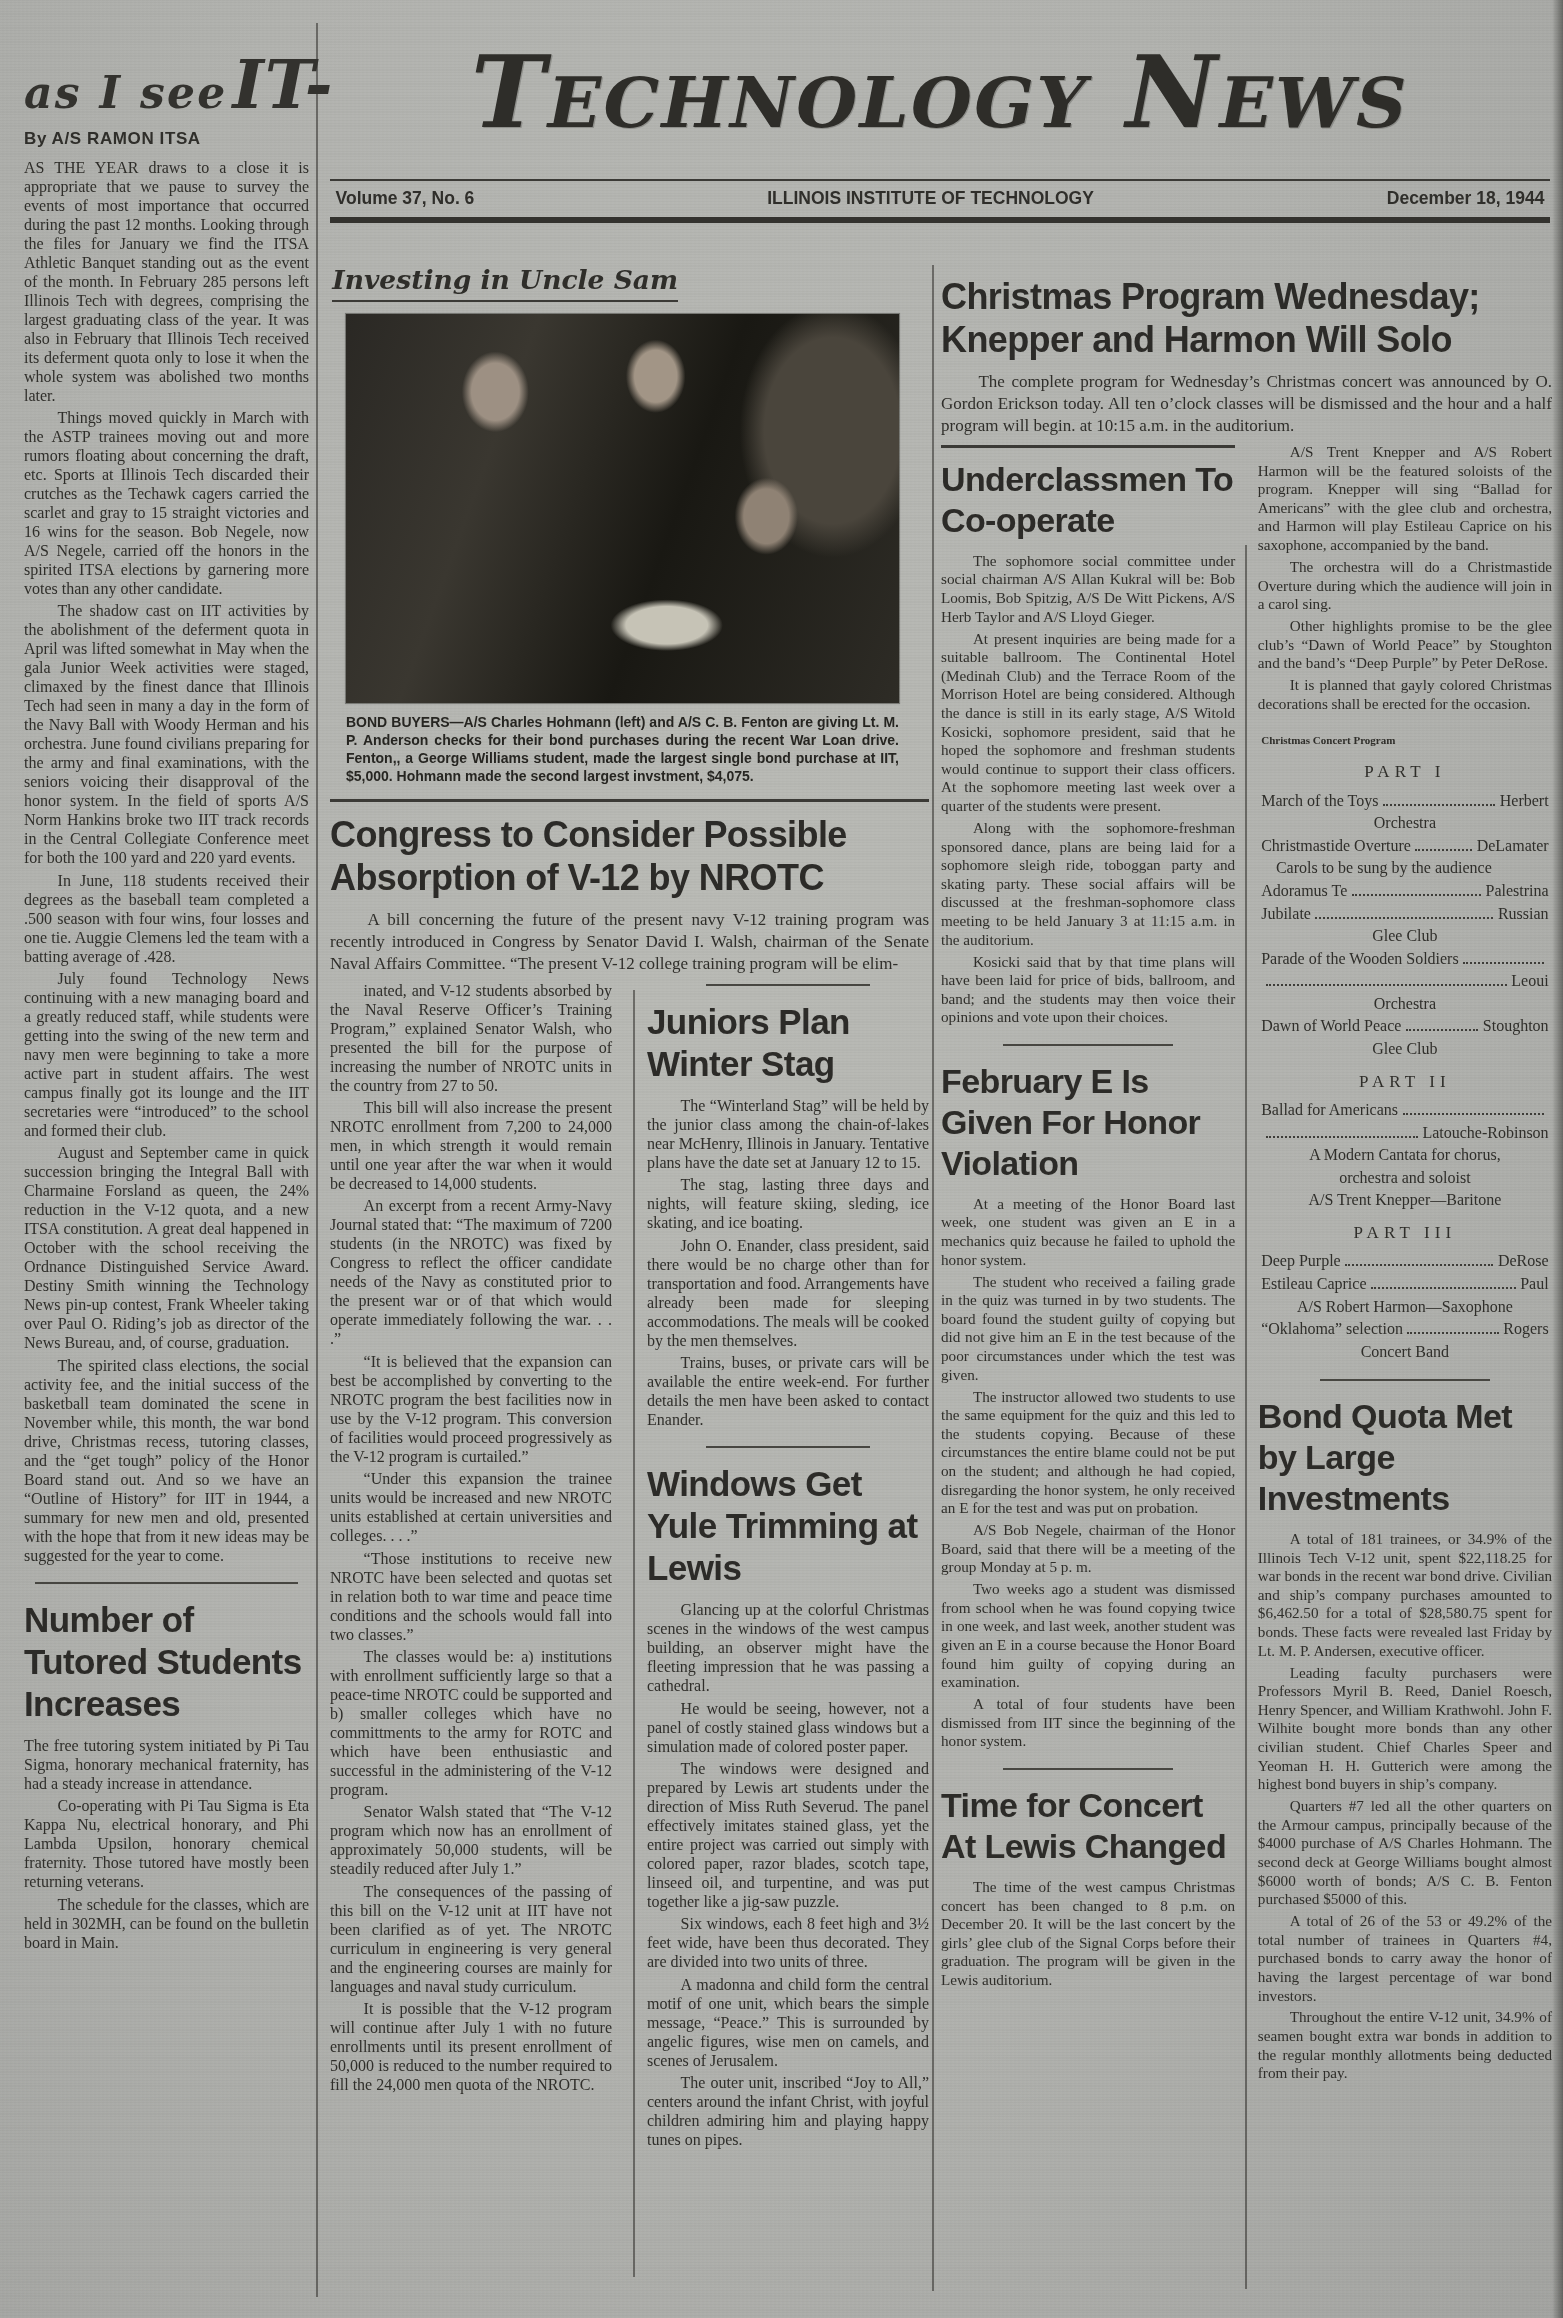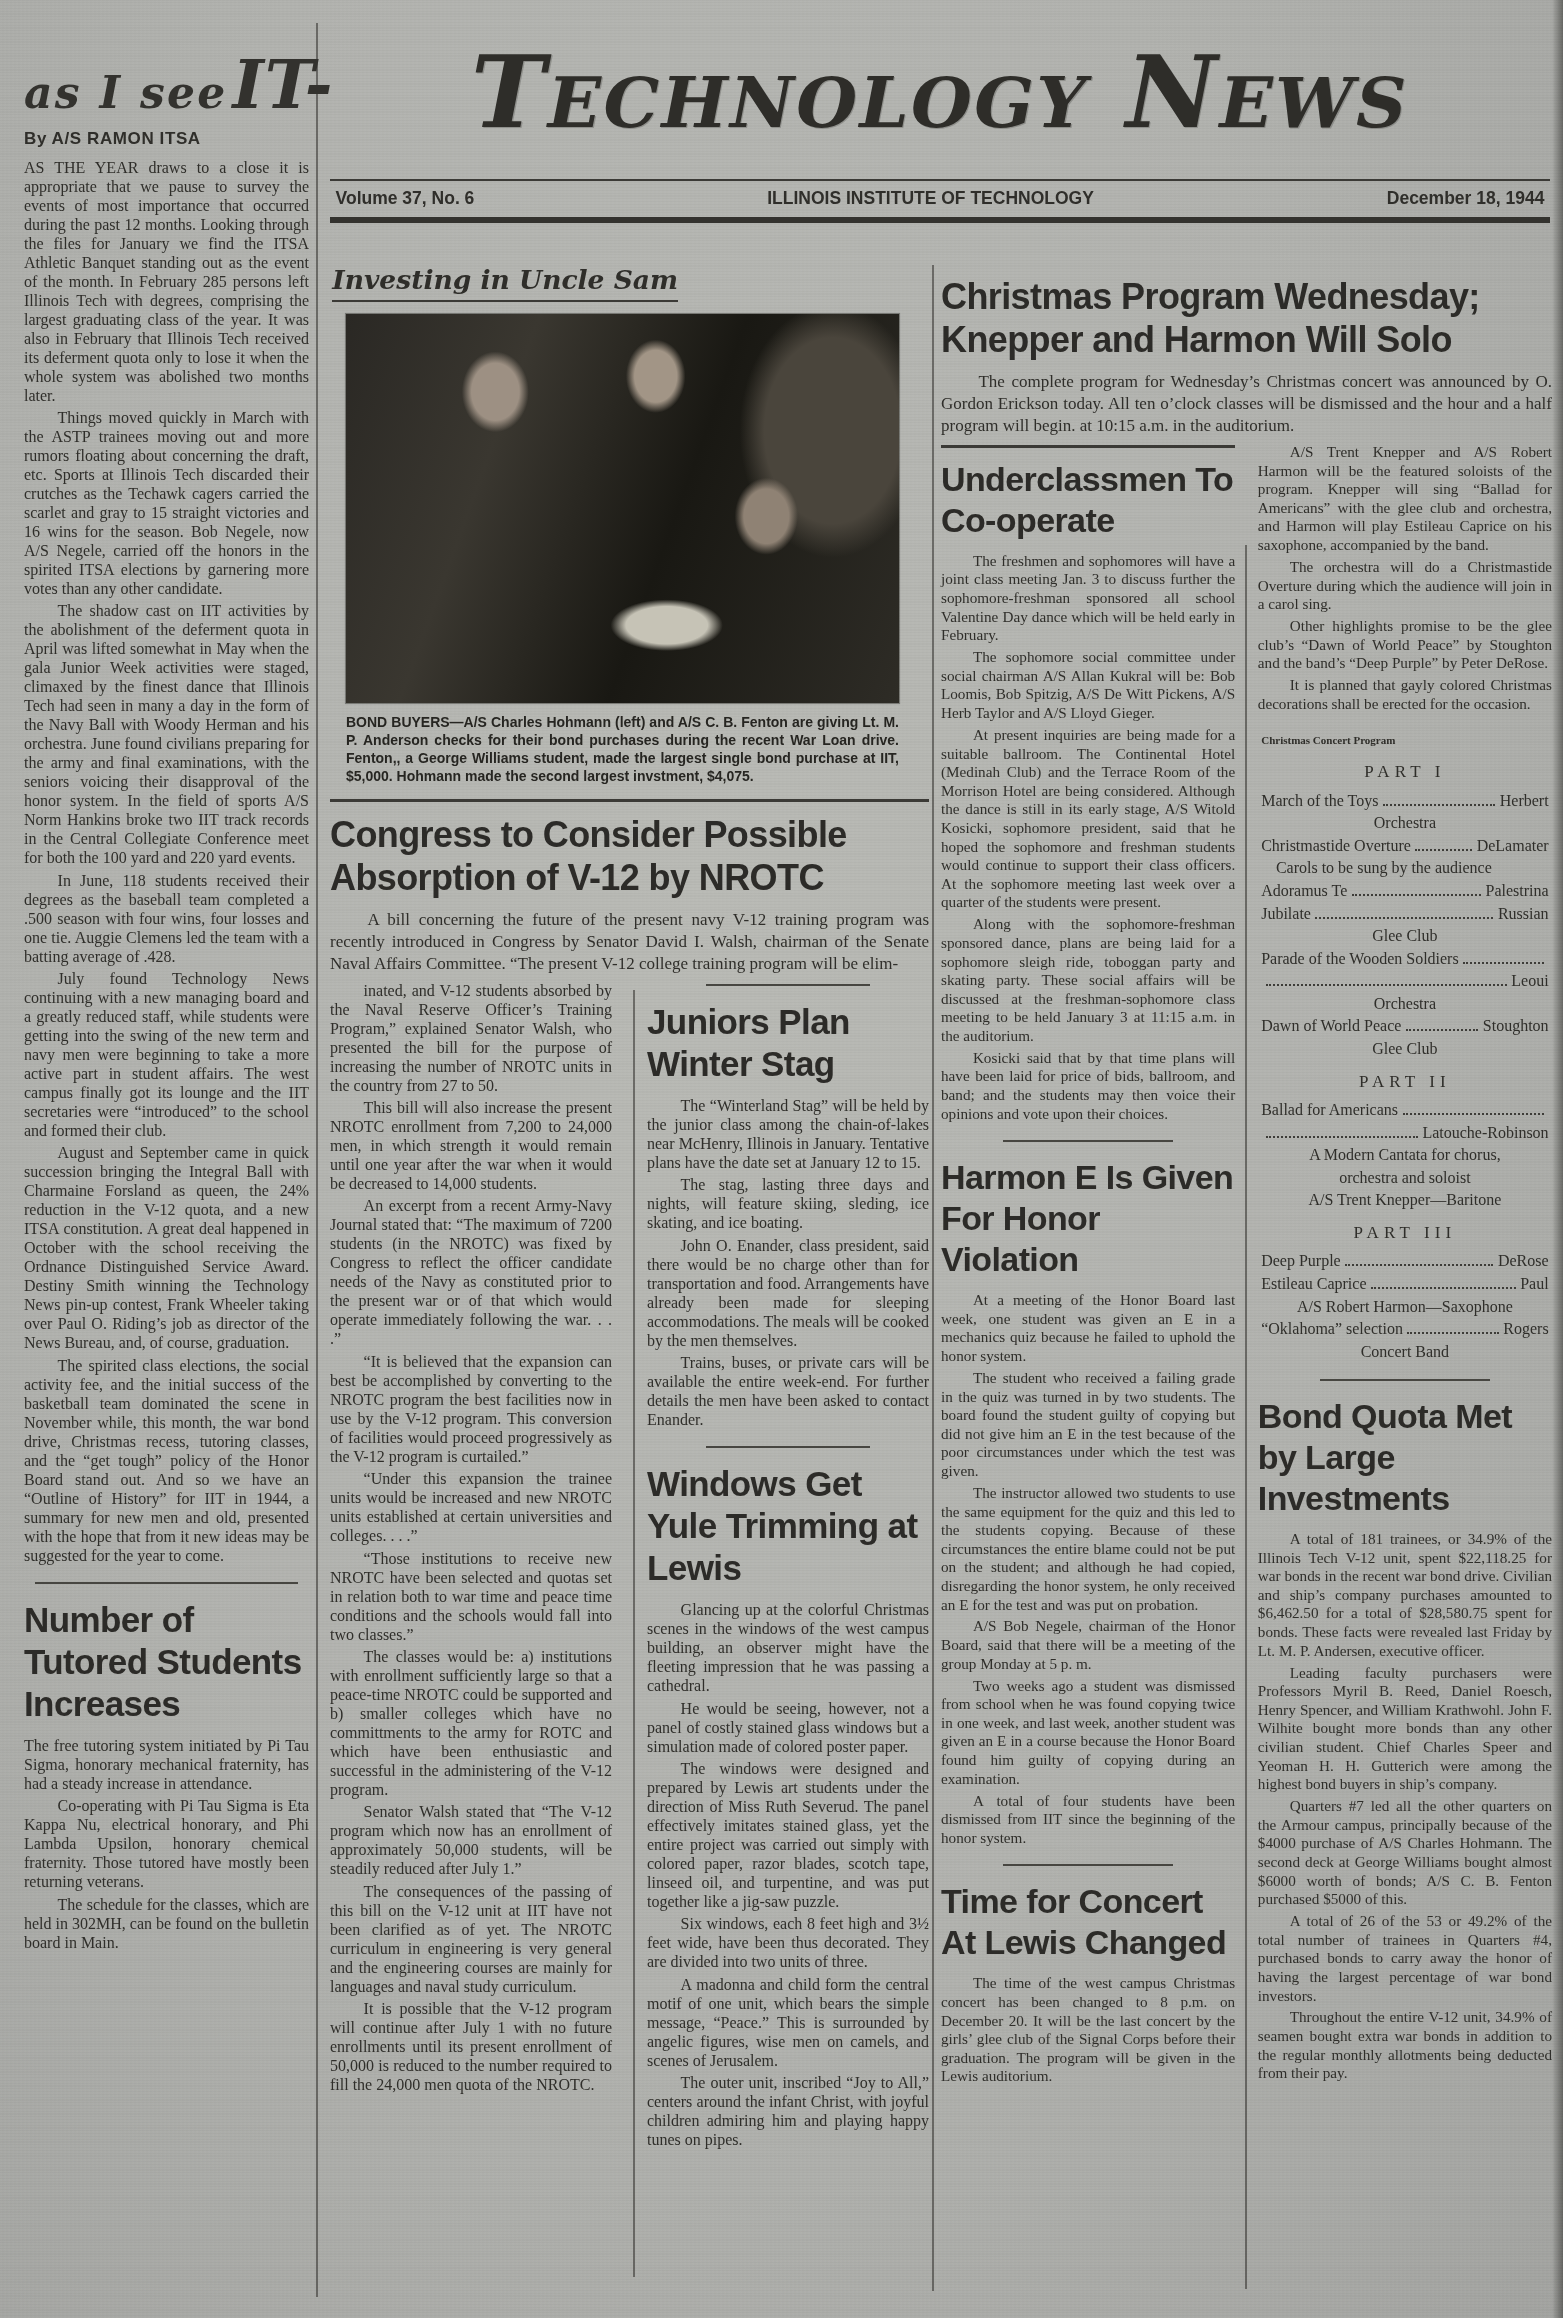--- a/index.html
+++ b/index.html
@@ -171,28 +171,27 @@
   </section>
 
   <section id="block45">
     <h2 class="headline-xl">Christmas Program Wednesday; Knepper and Harmon Will Solo</h2>
     <p class="lead">The complete program for Wednesday’s Christmas concert was announced by O. Gordon Erickson today. All ten o’clock classes will be dismissed and the hour and a half program will begin. at 10:15 a.m. in the auditorium.</p>
     <div class="cols">
       <div>
         <hr class="hrule" style="margin-top:2.3px;">
         <h3 class="head">Underclassmen To Co-operate</h3>
         <div>
-            <p class="para">The freshmen and sophomores will have a joint class meeting Jan. 3 to discuss further the sophomore-freshman sponsored all school Valentine Day dance which will be held early in February.</p>
             <p class="para">The sophomore social committee under social chairman A/S Allan Kukral will be: Bob Loomis, Bob Spitzig, A/S De Witt Pickens, A/S Herb Taylor and A/S Lloyd Gieger.</p>
             <p class="para">At present inquiries are being made for a suitable ballroom. The Continental Hotel (Medinah Club) and the Terrace Room of the Morrison Hotel are being considered. Although the dance is still in its early stage, A/S Witold Kosicki, sophomore president, said that he hoped the sophomore and freshman students would continue to support their class officers. At the sophomore meeting last week over a quarter of the students were present.</p>
             <p class="para">Along with the sophomore-freshman sponsored dance, plans are being laid for a sophomore sleigh ride, toboggan party and skating party. These social affairs will be discussed at the freshman-sophomore class meeting to be held January 3 at 11:15 a.m. in the auditorium.</p>
             <p class="para">Kosicki said that by that time plans will have been laid for price of bids, ballroom, and band; and the students may then voice their opinions and vote upon their choices.</p>
           </div>
         <hr class="sep">
-        <h3 class="head">Harmon E Is Given For Honor Violation</h3>
+        <h3 class="head">February E Is Given For Honor Violation</h3>
         <div>
             <p class="para">At a meeting of the Honor Board last week, one student was given an E in a mechanics quiz because he failed to uphold the honor system.</p>
             <p class="para">The student who received a failing grade in the quiz was turned in by two students. The board found the student guilty of copying but did not give him an E in the test because of the poor circumstances under which the test was given.</p>
             <p class="para">The instructor allowed two students to use the same equipment for the quiz and this led to the students copying. Because of these circumstances the entire blame could not be put on the student; and although he had copied, disregarding the honor system, he only received an E for the test and was put on probation.</p>
             <p class="para">A/S Bob Negele, chairman of the Honor Board, said that there will be a meeting of the group Monday at 5 p. m.</p>
             <p class="para">Two weeks ago a student was dismissed from school when he was found copying twice in one week, and last week, another student was given an E in a course because the Honor Board found him guilty of copying during an examination.</p>
             <p class="para">A total of four students have been dismissed from IIT since the beginning of the honor system.</p>
           </div>
         <hr class="sep">
         <h3 class="head">Time for Concert At Lewis Changed</h3>

